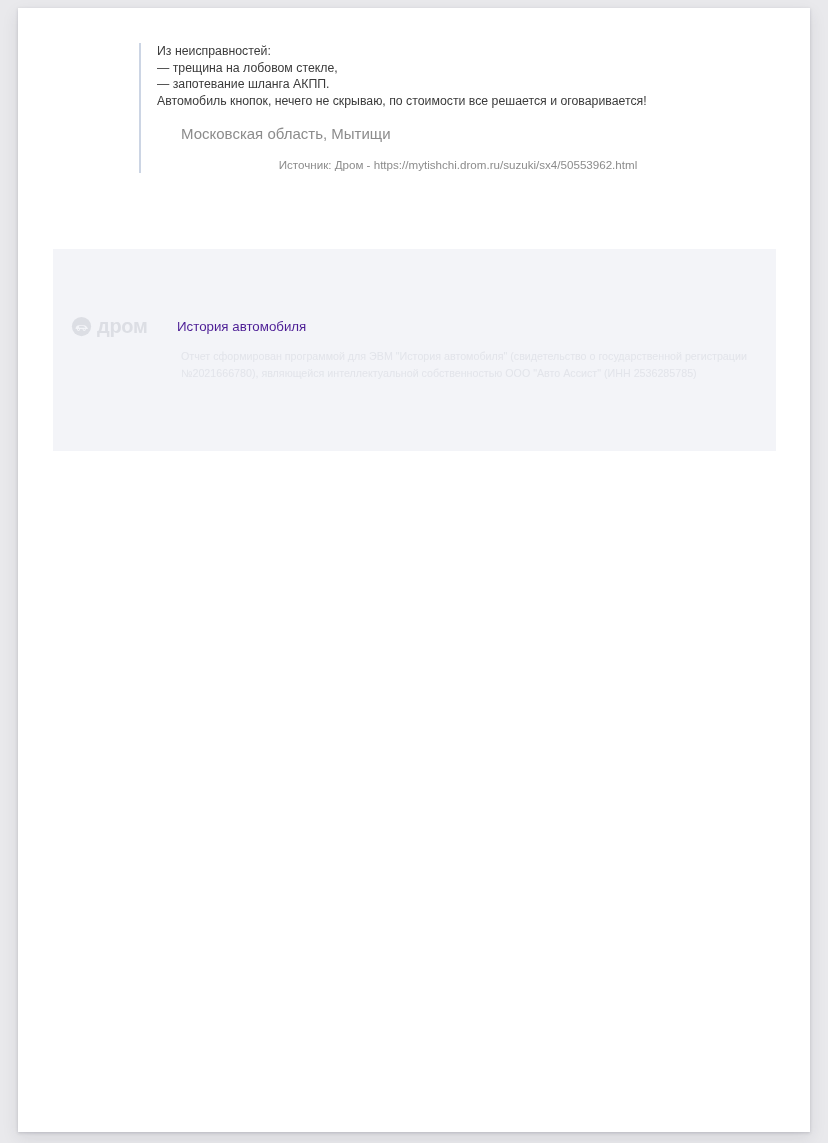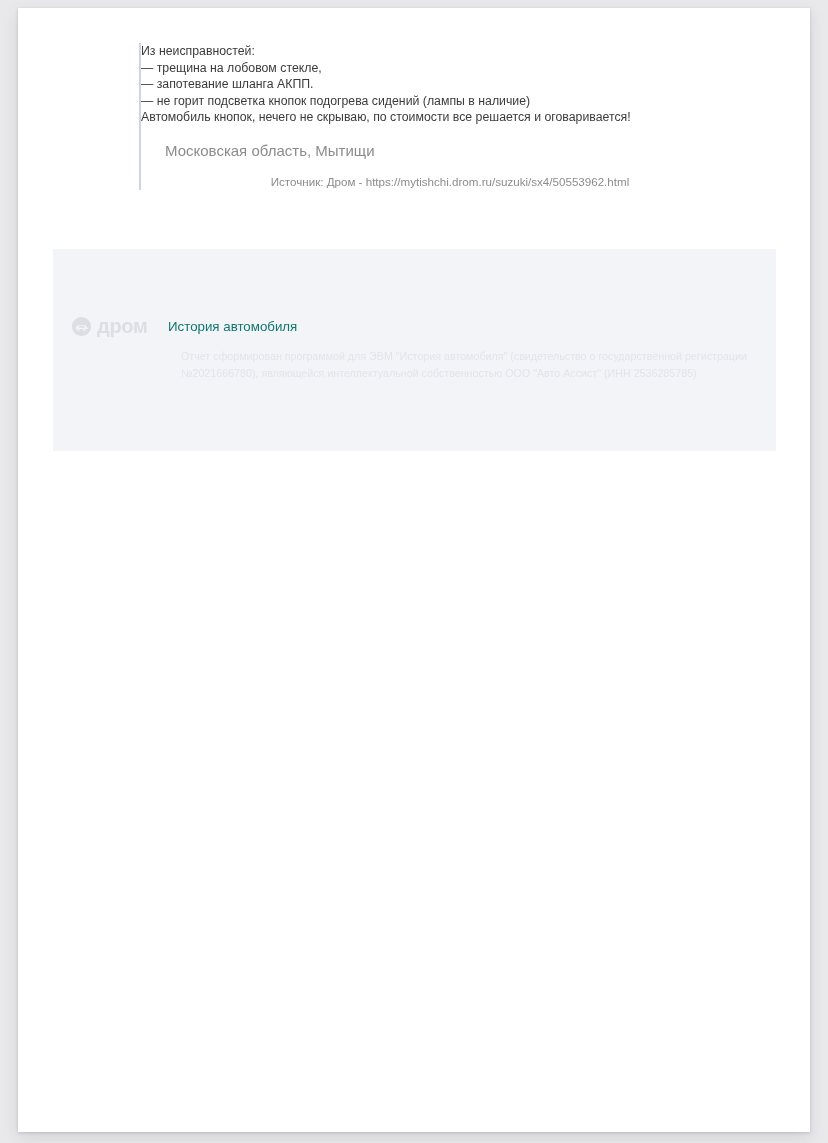--- a/index.html
+++ b/index.html
@@ -27,20 +27,21 @@
                 0 6px 16px rgba(40, 40, 60, 0.10);
   }
 
   
   .quote-block {
     position: absolute;
     left: 121px;
     top: 35px;
     width: 620px;
     border-left: 2px solid #ccd5e4;
+    padding-left: 16px;
     box-sizing: border-box;
   }
 
   .quote-body {
     font-size: 12.3px;
     line-height: 16.6px;
     color: #3b3b3b;
     white-space: nowrap;
   }
   .quote-body .line {
@@ -102,23 +103,23 @@
   .drom-word {
     margin-left: 5px;
     font-size: 20px;
     font-weight: bold;
     letter-spacing: -0.3px;
     color: #dcdee4;
     line-height: 21px;
   }
 
   .footer-title {
-    margin-left: 5px;
+    margin-left: 14px;
     font-size: 13.3px;
-    color: #0f766e;
+    color: #4c1d95;
     line-height: 21px;
     white-space: nowrap;
   }
 
   .footer-disclaimer {
     margin-top: 11px;
     margin-left: 110px;
     width: 580px;
     font-size: 10.7px;
     line-height: 16.6px;
@@ -129,21 +130,20 @@
 <body>
 
 <div class="page">
 
   <div class="quote-block">
 
     <div class="quote-body">
       <span class="line">Из неисправностей:</span>
       <span class="line">— трещина на лобовом стекле,</span>
       <span class="line">— запотевание шланга АКПП.</span>
-      <span class="line">— не горит подсветка кнопок подогрева сидений (лампы в наличие)</span>
       <span class="line">Автомобиль кнопок, нечего не скрываю, по стоимости все решается и оговаривается!</span>
     </div>
 
     <div class="quote-meta">Московская область, Мытищи</div>
 
     <div class="quote-source">Источник: Дром - https://mytishchi.drom.ru/suzuki/sx4/50553962.html</div>
 
   </div>
 
   <div class="footer-panel">

